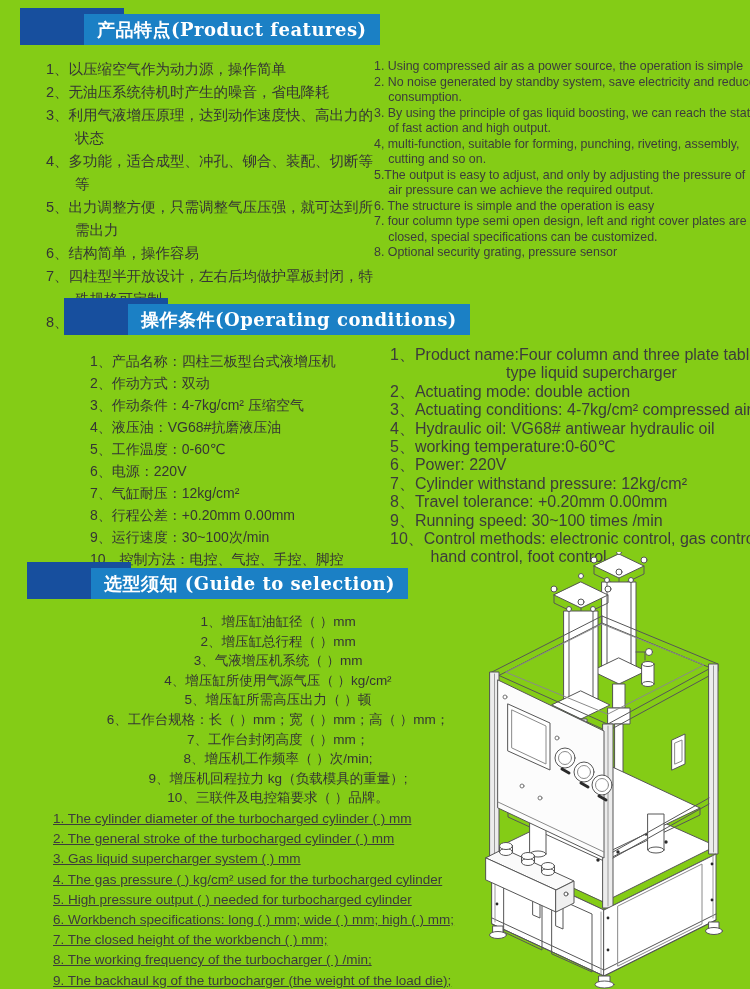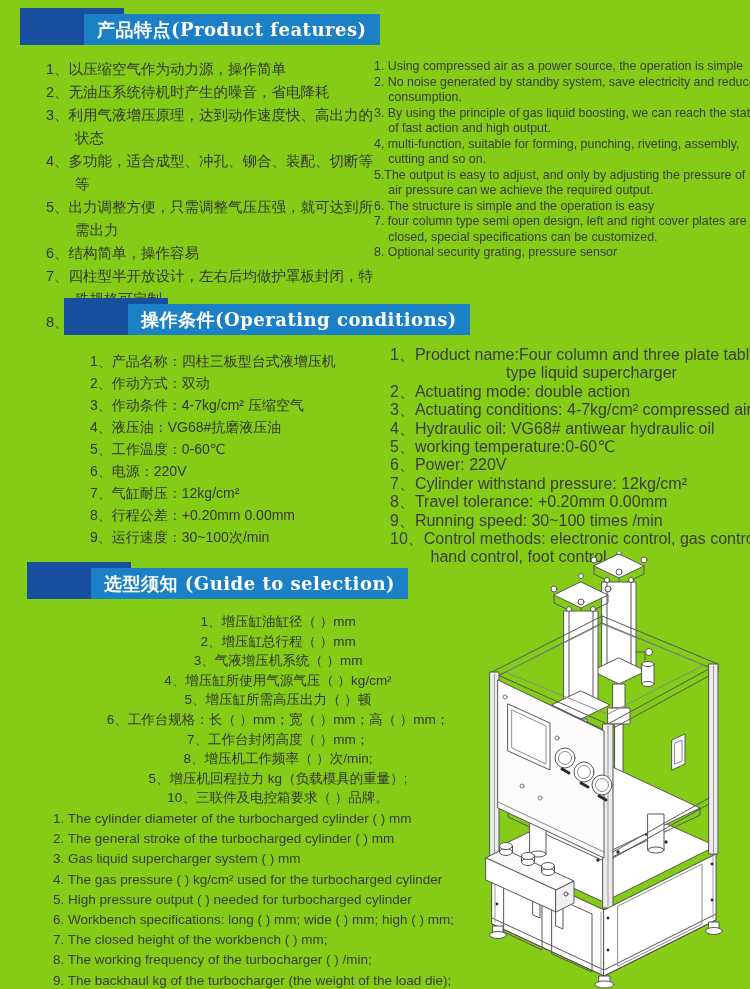--- a/index.html
+++ b/index.html
@@ -32,21 +32,21 @@
 
   #sec1 .cn { left:36px; top:0; width:336px; font-size:14.5px; line-height:23px; color:#353535; }
   #sec1 .en { left:364px; top:1px; width:386px; font-size:12.4px; line-height:15.5px; }
 
   #sec2 .cn { left:36px; top:2px; width:300px; font-size:14px; line-height:22px; color:#353535; }
   #sec2 .en { left:336px; top:-2px; width:412px; font-size:16px; line-height:18.4px; }
   #sec2 .en li { padding-left:1.7em; text-indent:-1.7em; white-space:pre-wrap; }
 
   #sec3 .cn { left:36px; top:0; width:450px; font-size:13.5px; line-height:19.6px; color:#353535;text-align:center; }
   #sec3 .en { left:36px; top:197px; width:455px; font-size:13.5px; line-height:20.2px; }
-  #sec3 .en li { padding-left:1.5em; text-indent:-1.5em; }
+  #sec3 .en li { padding-left:1.5em; text-indent:-1.5em;text-decoration:underline; }
 
   .machine {
     position:absolute; left:478px; top:552px; width:270px; height:438px;
   }
   .machine svg { display:block; }
 </style>
 </head>
 <body>
 
 <div class="page">
@@ -89,20 +89,21 @@
       <ul class="cn">
           <li>1、产品名称：四柱三板型台式液增压机</li>
           <li>2、作动方式：双动</li>
           <li>3、作动条件：4-7kg/cm² 压缩空气</li>
           <li>4、液压油：VG68#抗磨液压油</li>
           <li>5、工作温度：0-60℃</li>
           <li>6、电源：220V</li>
           <li>7、气缸耐压：12kg/cm²</li>
           <li>8、行程公差：+0.20mm 0.00mm</li>
           <li>9、运行速度：30~100次/min</li>
+          <li>10、控制方法：电控、气控、手控、脚控</li>
         </ul>
       <ul class="en">
           <li>1、Product name:Four column and three plate table
                     type liquid supercharger</li>
           <li>2、Actuating mode: double action</li>
           <li>3、Actuating conditions: 4-7kg/cm² compressed air</li>
           <li>4、Hydraulic oil: VG68# antiwear hydraulic oil</li>
           <li>5、working temperature:0-60℃</li>
           <li>6、Power: 220V</li>
           <li>7、Cylinder withstand pressure: 12kg/cm²</li>
@@ -122,21 +123,21 @@
     <div class="cols">
       <ul class="cn">
           <li>1、增压缸油缸径（ ）mm</li>
           <li>2、增压缸总行程（ ）mm</li>
           <li>3、气液增压机系统（ ）mm</li>
           <li>4、增压缸所使用气源气压（ ）kg/cm²</li>
           <li>5、增压缸所需高压出力（ ）顿</li>
           <li>6、工作台规格：长（ ）mm；宽（ ）mm；高（ ）mm；</li>
           <li>7、工作台封闭高度（ ）mm；</li>
           <li>8、增压机工作频率（ ）次/min;</li>
-          <li>5、增压机回程拉力 kg（负载模具的重量）;</li>
+          <li>9、增压机回程拉力 kg（负载模具的重量）;</li>
           <li>10、三联件及电控箱要求（ ）品牌。</li>
         </ul>
       <ul class="en">
           <li>1. The cylinder diameter of the turbocharged cylinder (  ) mm</li>
           <li>2. The general stroke of the turbocharged cylinder (  ) mm</li>
           <li>3. Gas liquid supercharger system (  ) mm</li>
           <li>4.  The gas pressure (  ) kg/cm² used for the turbocharged cylinder</li>
           <li>5. High pressure output (  ) needed for turbocharged cylinder</li>
           <li>6. Workbench specifications: long (  ) mm; wide (  ) mm; high (  ) mm;</li>
           <li>7.  The closed height of the workbench (  ) mm;</li>

